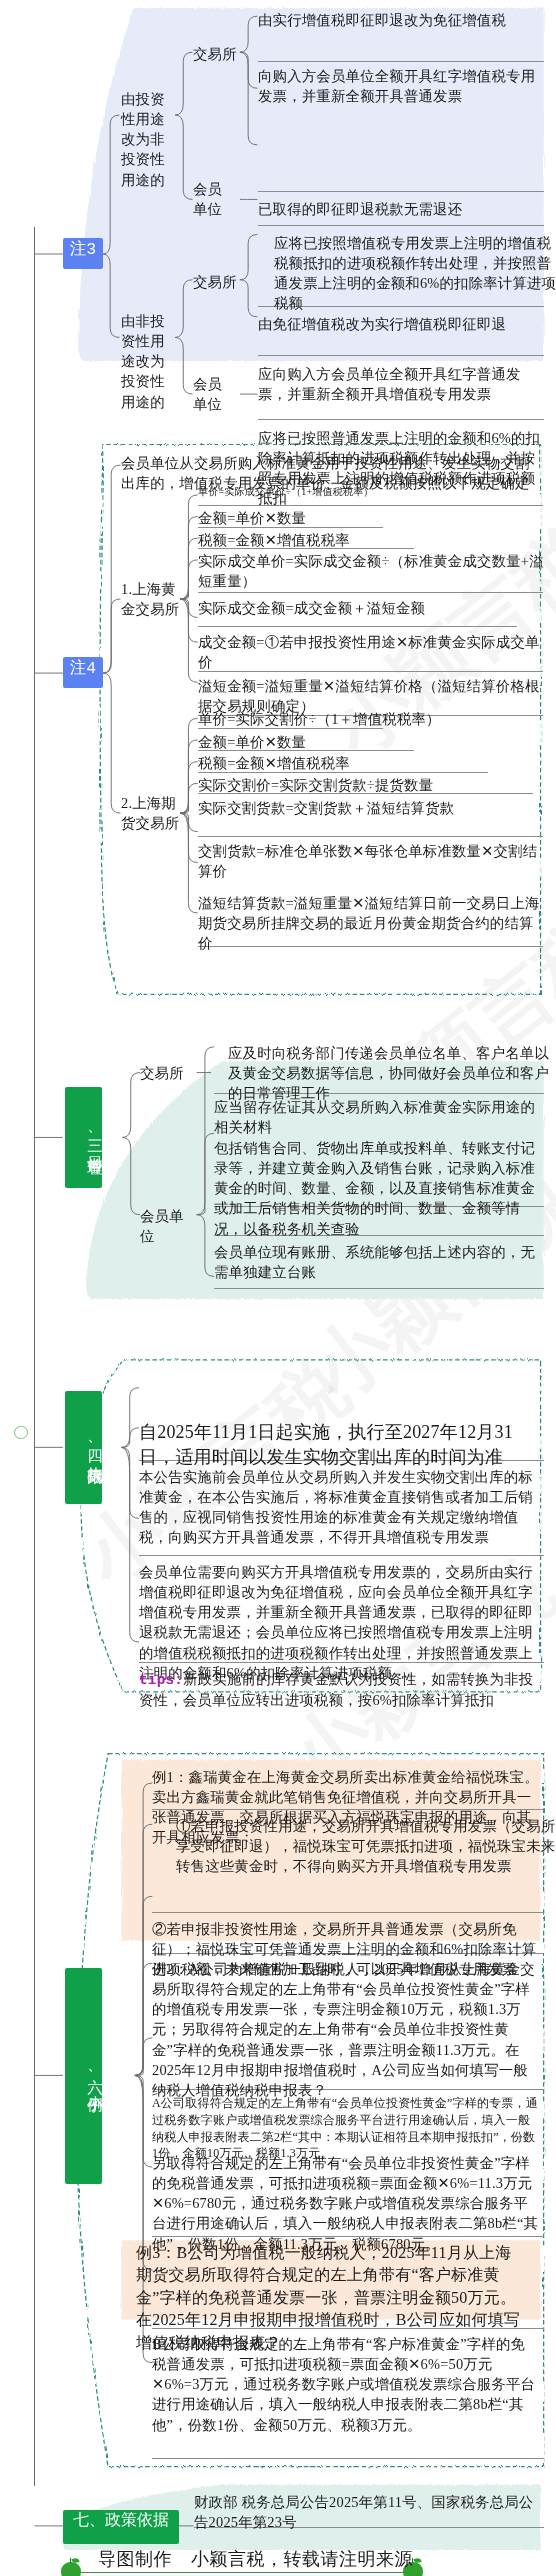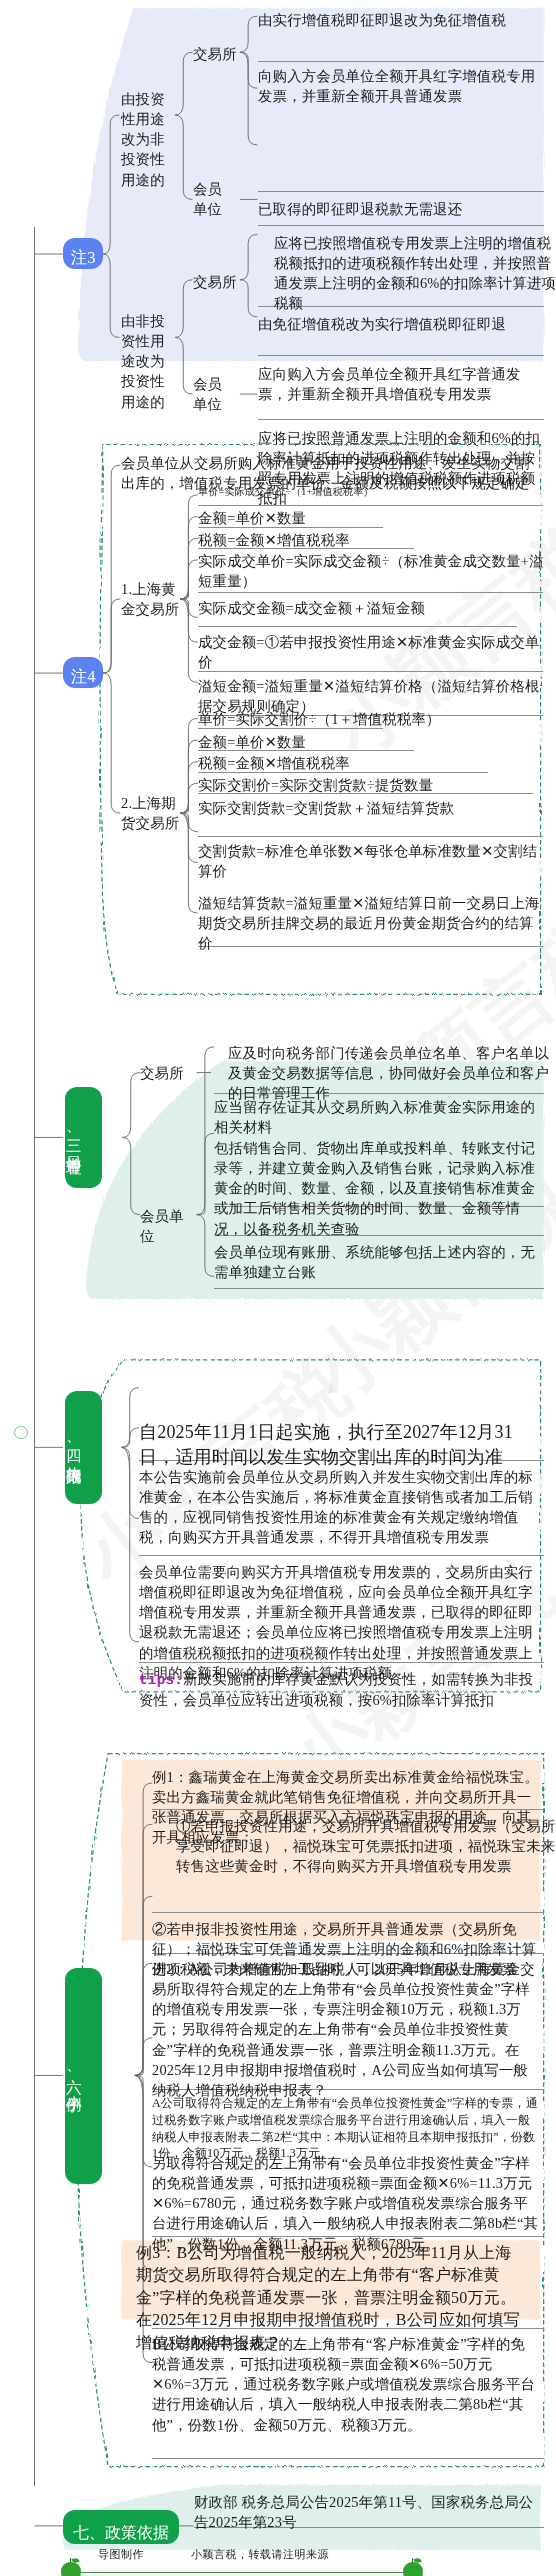--- a/index.html
+++ b/index.html
@@ -29,36 +29,36 @@
   }
   .node .txt{display:block;}
   .underline{position:absolute;height:0.8px;background:#8c8c8c;z-index:4;}
 
   
   svg.links{position:absolute;left:0;top:0;width:556px;height:2609px;z-index:4;pointer-events:none;}
 
   
   .chip{
     position:absolute;z-index:6;box-sizing:border-box;
-    display:flex;align-items:flex-end;justify-content:center;text-align:center;
-    color:#ffffff;border-radius:12px;font-weight:400;
-    font-family:Liberation Serif, serif;
+    display:flex;align-items:flex-start;justify-content:center;text-align:center;
+    color:#ffffff;border-radius:2px;font-weight:400;
+    font-family:Liberation Mono, monospace;
   }
   .chip.blue{background:#5b82f0;}
   .chip.green{background:#11a04a;}
   .chip.vert{writing-mode:vertical-rl;text-orientation:upright;line-height:1.15;letter-spacing:1px;}
 
   
   .footer-line{position:absolute;left:62px;top:2572px;width:350px;height:1px;background:#3d8f3f;z-index:2;}
   .apple{position:absolute;z-index:6;}
   .apple .body{width:19.6px;height:21.6px;background:#2fa12f;border-radius:48% 48% 46% 46%/42% 42% 58% 58%;}
   .apple .leaf{position:absolute;left:10.8px;top:-3.6px;width:6.7px;height:4.6px;background:#2fa12f;border-radius:0 80% 0 80%;transform:rotate(-18deg);}
   .apple .stem{position:absolute;left:9.3px;top:-4.1px;width:1px;height:5.2px;background:#2c6e2c;}
   .footer-text{
-    position:absolute;z-index:6;font-size:11px;color:#1a1a1a;letter-spacing:0.5px;white-space:nowrap;
+    position:absolute;z-index:6;font-size:18px;color:#1a1a1a;letter-spacing:0.5px;white-space:nowrap;
     font-family:"Liberation Serif","DejaVu Serif",serif;
   }
 
   .tips-kw{color:#a21caf;font-family:"Liberation Mono","DejaVu Sans Mono",monospace;font-weight:bold;}
 </style>
 </head>
 <body>
 
 <div class="wm">
   <span style="left:309px;top:592px;">小颖言税</span>

